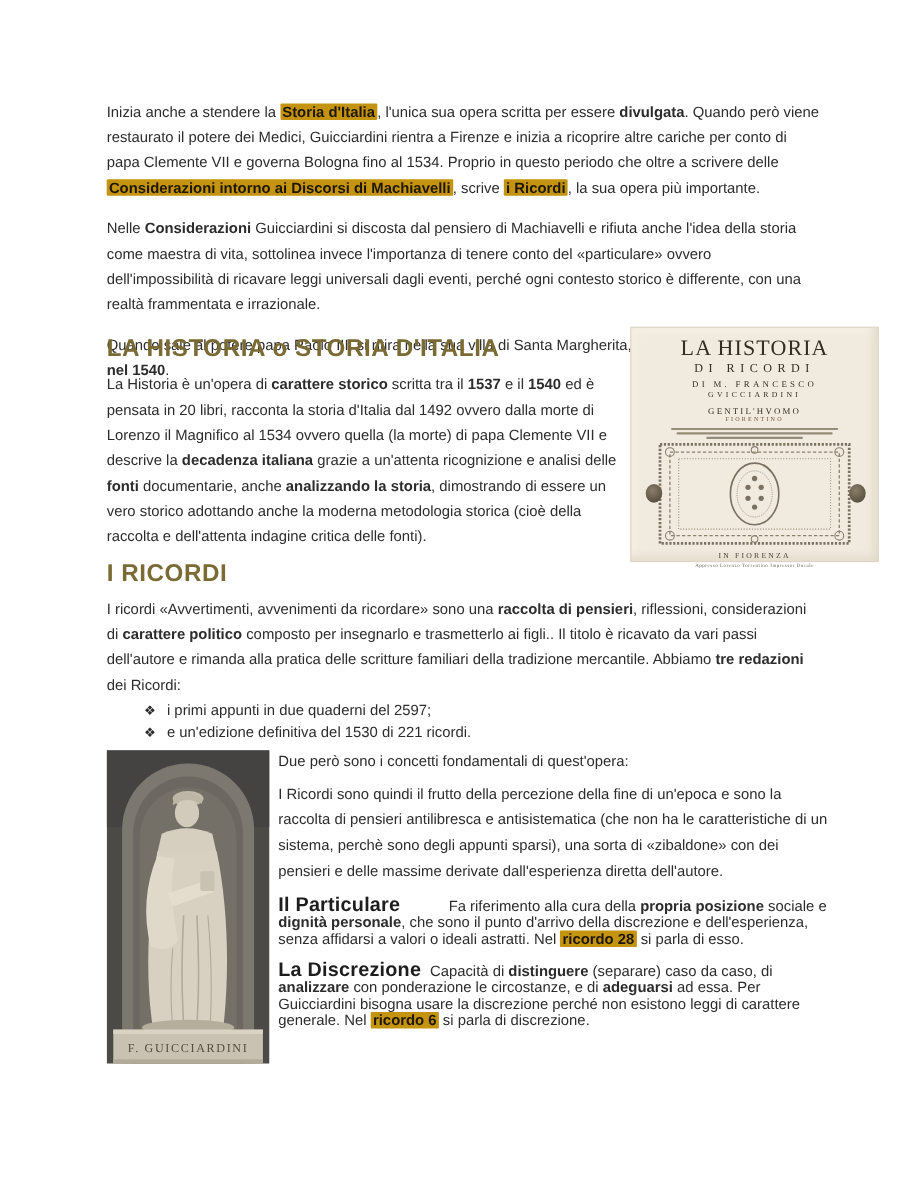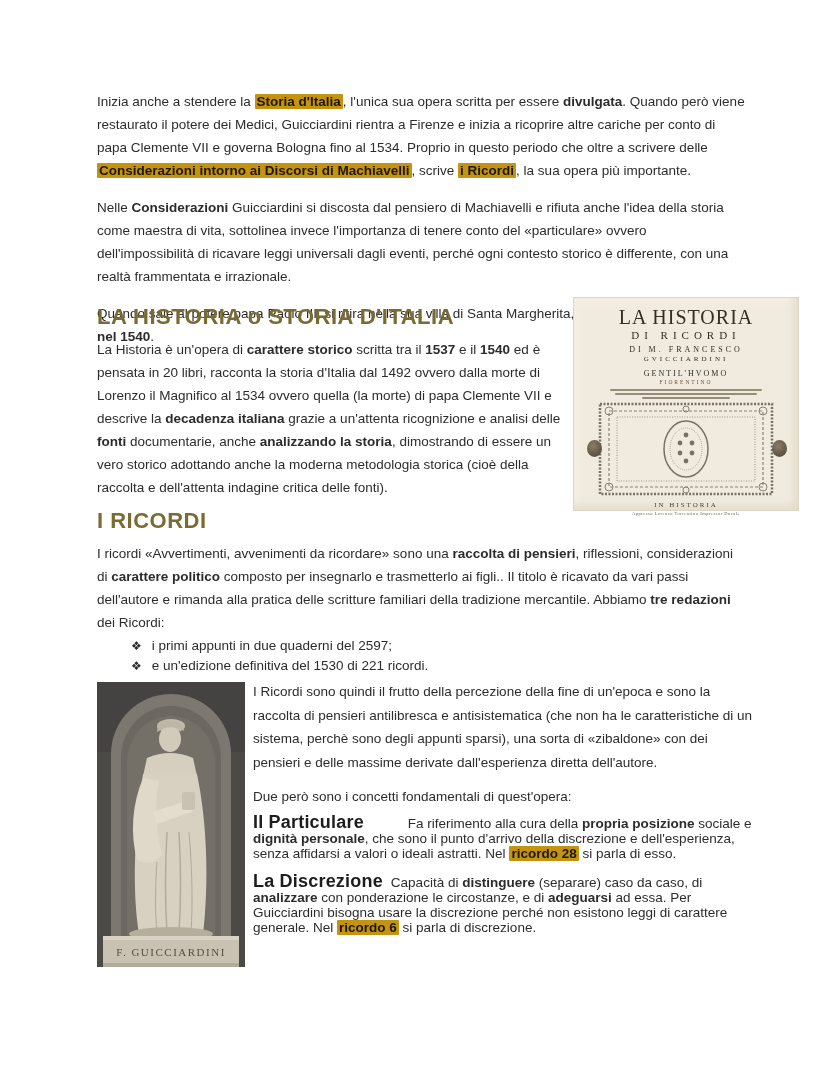--- a/index.html
+++ b/index.html
@@ -106,21 +106,21 @@
           <circle cx="12" cy="10" r="4" fill="none" stroke="#8a8070"></circle>
           <circle cx="166" cy="10" r="4" fill="none" stroke="#8a8070"></circle>
           <circle cx="12" cy="86" r="4" fill="none" stroke="#8a8070"></circle>
           <circle cx="166" cy="86" r="4" fill="none" stroke="#8a8070"></circle>
           <circle cx="89" cy="8" r="3" fill="none" stroke="#8a8070"></circle>
           <circle cx="89" cy="89" r="3" fill="none" stroke="#8a8070"></circle>
         </svg>
       </div>
       <span class="medallion left"></span>
       <span class="medallion right"></span>
-      <div class="bfoot1">IN HISTORIA</div>
+      <div class="bfoot1">IN FIORENZA</div>
       <div class="bfoot2">Appresso Lorenzo Torrentino Impressor Ducale</div>
     </div>
   </figure>
 
   <section class="ricordi">
     <h1 class="sec">I RICORDI</h1>
     <p class="body" style="margin-bottom:2px"><span>I ricordi «Avvertimenti, avvenimenti da ricordare» sono una </span><span class="b">raccolta di pensieri</span><span>, riflessioni, considerazioni di </span><span class="b">carattere politico</span><span> composto per insegnarlo e trasmetterlo ai figli.. Il titolo è ricavato da vari passi dell'autore e rimanda alla pratica delle scritture familiari della tradizione mercantile. Abbiamo </span><span class="b">tre redazioni</span><span> dei Ricordi:</span></p>
     <ul class="redazioni">
       <li>
         <span class="marker">❖</span><span>i primi appunti in due quaderni del 2597;</span>
@@ -154,22 +154,22 @@
         <path d="M60,180 C58,205 58,230 60,250" stroke="#b1a998" stroke-width="1" fill="none"></path>
         <ellipse cx="74" cy="252" rx="42" ry="7" fill="#b6ae9d"></ellipse>
 
         <rect x="6" y="254" width="136" height="31" fill="#c9c2b2"></rect>
         <rect x="6" y="254" width="136" height="4" fill="#d9d3c3"></rect>
         <rect x="6" y="281" width="136" height="4" fill="#b3ab9a"></rect>
         <text x="74" y="274" text-anchor="middle" font-family="Liberation Serif, DejaVu Serif, serif" font-size="11" letter-spacing="1.5" fill="#554f3f">F. GUICCIARDINI</text>
       </svg>
     </figure>
     <div class="detail-text">
+      <p class="body" style="margin-bottom:6px"><span>Due però sono i concetti fondamentali di quest'opera:</span></p>
       <p class="body"><span>I Ricordi sono quindi il frutto della percezione della fine di un'epoca e sono la raccolta di pensieri antilibresca e antisistematica (che non ha le caratteristiche di un sistema, perchè sono degli appunti sparsi), una sorta di «zibaldone» con dei pensieri e delle massime derivate dall'esperienza diretta dell'autore.</span></p>
-      <p class="body" style="margin-bottom:6px"><span>Due però sono i concetti fondamentali di quest'opera:</span></p>
       <p class="concept">
         <span class="concept-title wide">Il Particulare</span><span><span>Fa riferimento alla cura della </span><span class="b">propria posizione</span><span> sociale e </span><span class="b">dignità personale</span><span>, che sono il punto d'arrivo della discrezione e dell'esperienza, senza affidarsi a valori o ideali astratti. Nel </span><span class="hl">ricordo 28</span><span> si parla di esso.</span></span>
       </p>
       <p class="concept">
         <span class="concept-title narrow">La Discrezione</span><span><span>Capacità di </span><span class="b">distinguere</span><span> (separare) caso da caso, di </span><span class="b">analizzare</span><span> con ponderazione le circostanze, e di </span><span class="b">adeguarsi</span><span> ad essa. Per Guicciardini bisogna usare la discrezione perché non esistono leggi di carattere generale. Nel </span><span class="hl">ricordo 6</span><span> si parla di discrezione.</span></span>
       </p>
     </div>
   </section>
 
 </div>

